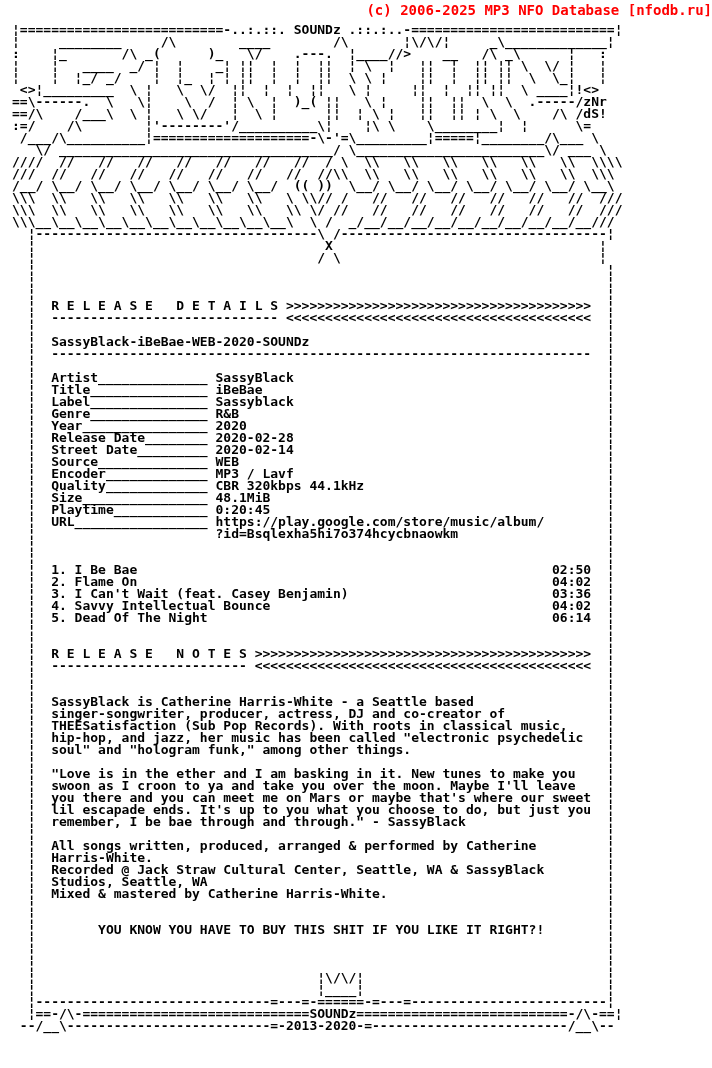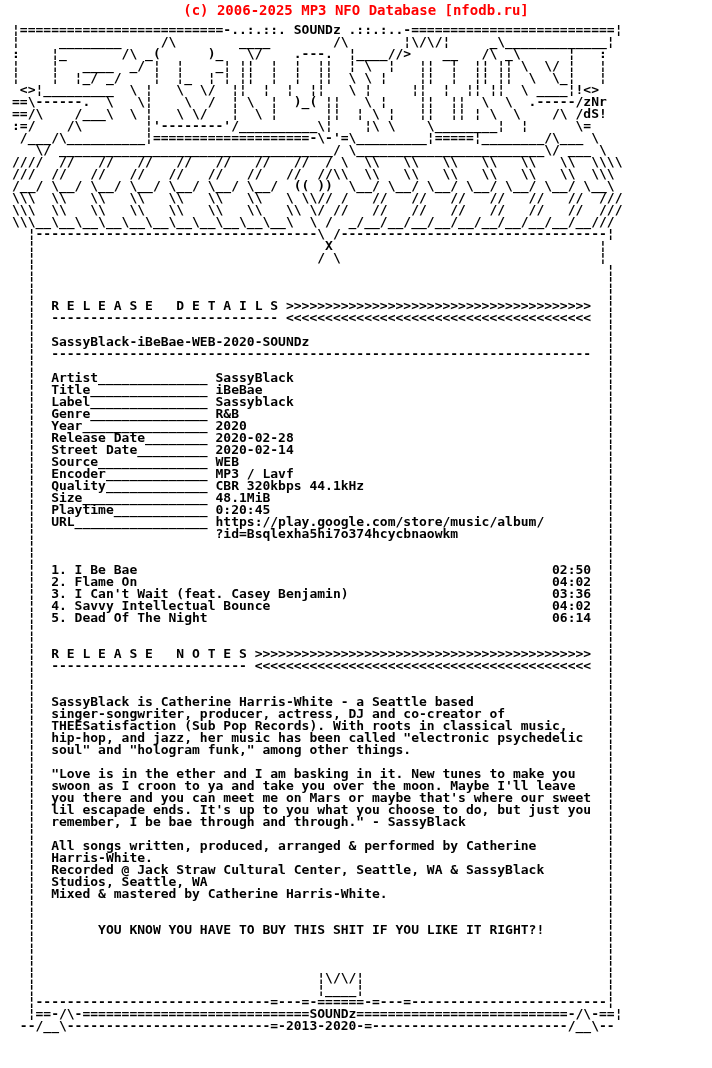--- a/index.html
+++ b/index.html
@@ -3,21 +3,21 @@
 <meta charset="utf-8">
 <style>
   html,body{margin:0;padding:0;background:#ffffff;}
   .page{
     width:712px;height:1068px;background:#ffffff;
     overflow:hidden;position:relative;
   }
   .copyright{
     font-family:"DejaVu Sans Mono",monospace;
     font-weight:bold;font-size:14px;line-height:17px;
-    color:#ff0000;text-align:center;padding-top:2px;
+    color:#ff0000;text-align:right;padding-top:2px;
   }
   .nfo{
     margin:5px 0 0 12px;
     font-family:"DejaVu Sans Mono",monospace;
     font-weight:bold;font-size:13px;line-height:12px;
     color:#000000;white-space:pre;
   }
 </style>
 </head>
 <body>

